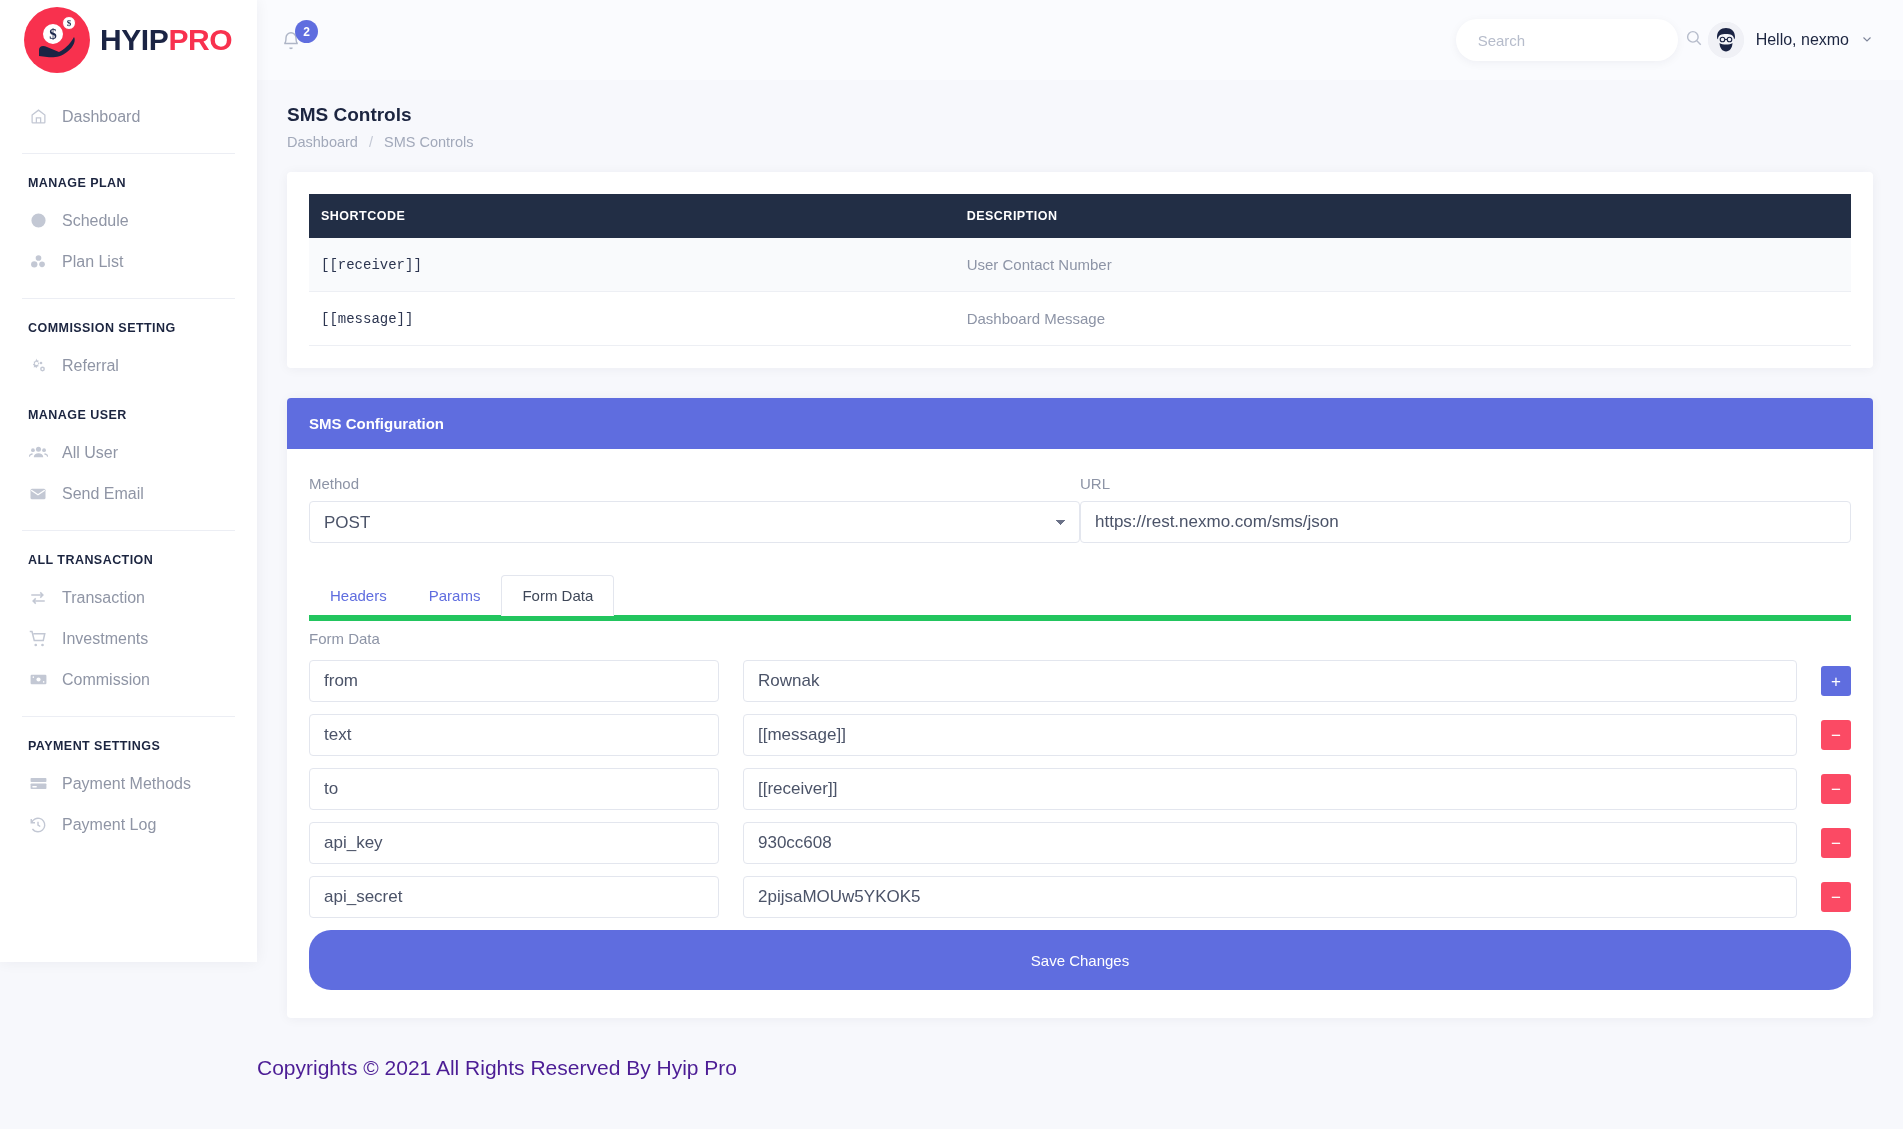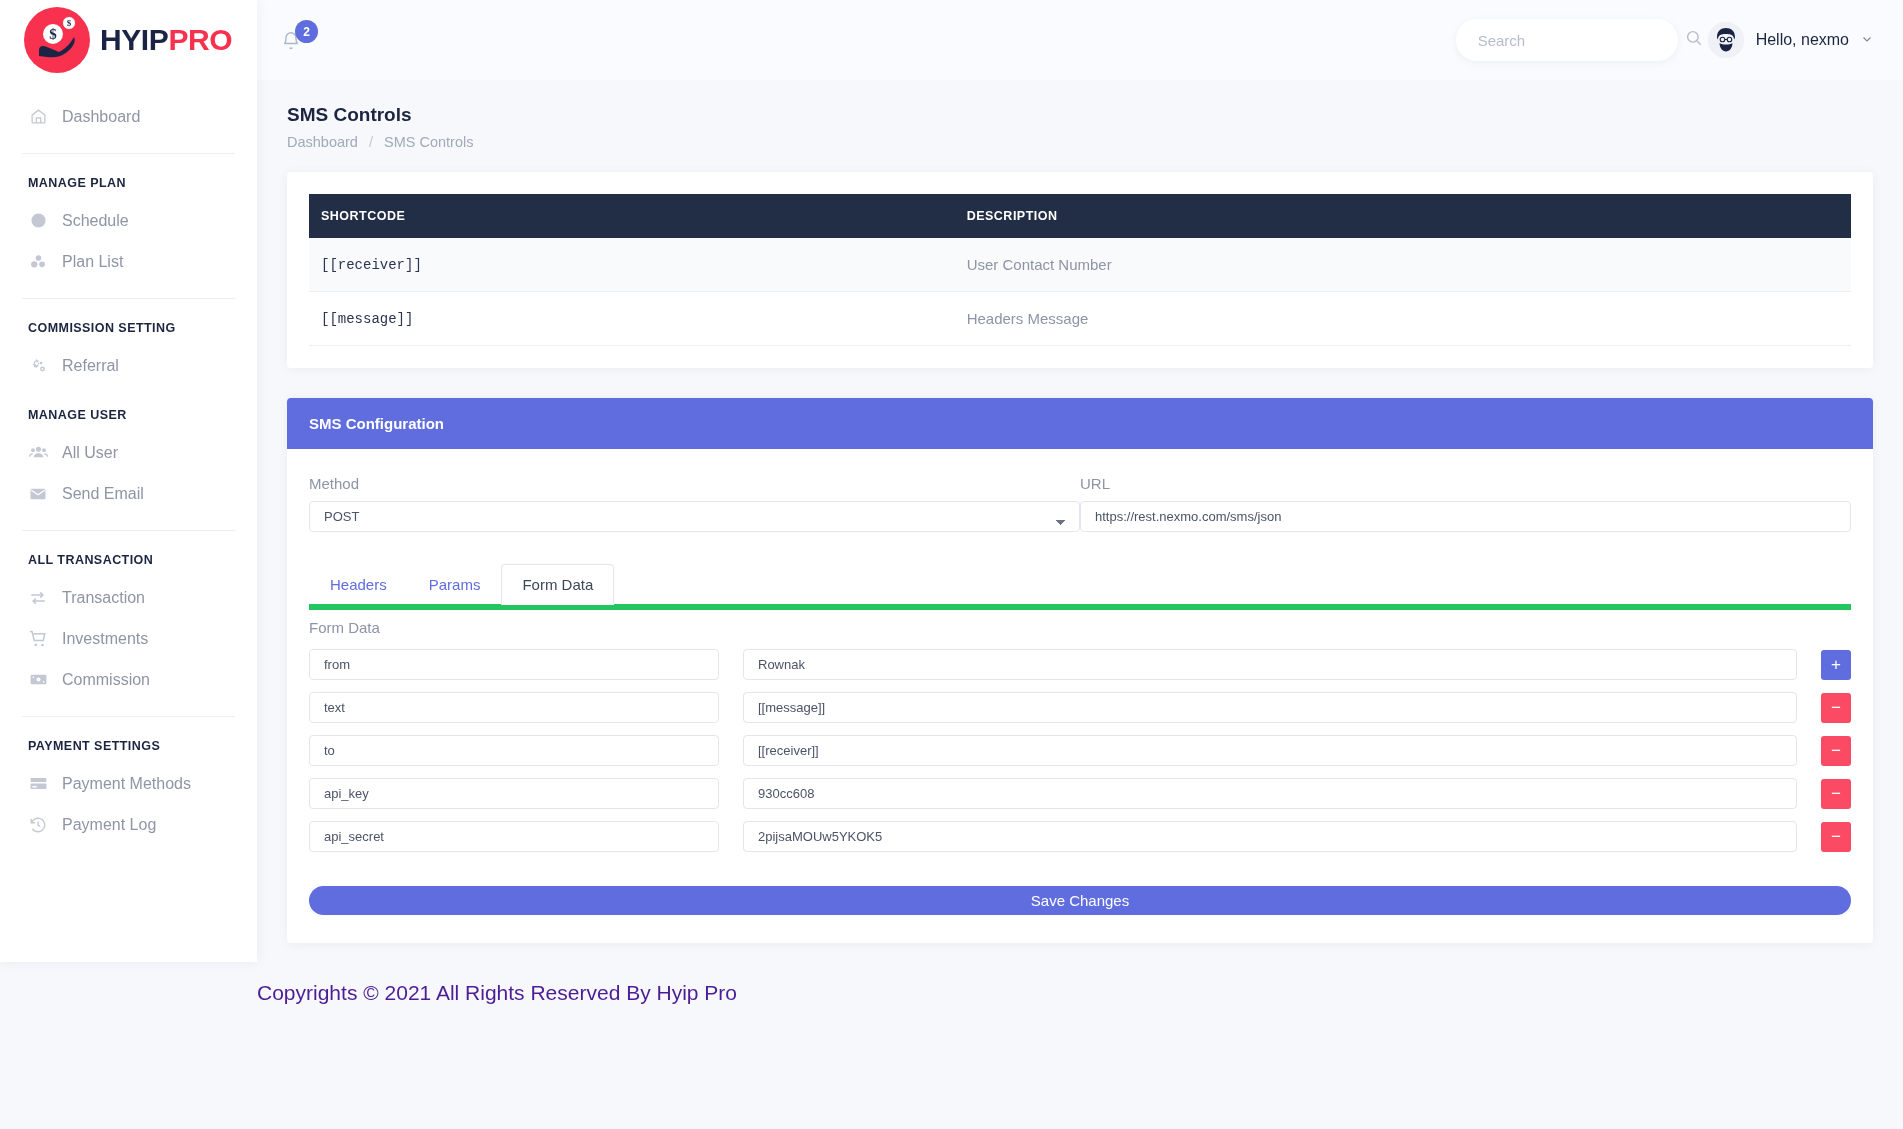--- a/index.html
+++ b/index.html
@@ -153,23 +153,23 @@
     background: #5f6ddf; color: #fff;
     padding: 17px 22px; font-size: 15px; font-weight: bold;
     border-radius: 4px 4px 0 0;
   }
   .cfg-body { padding: 26px 22px 28px 22px; }
 
   .row2 { display: flex; }
   .fgroup { flex: 1; }
   .flabel { font-size: 15px; color: #8d94a6; margin-bottom: 9px; display: block; }
   .inp {
-    width: 100%; height: 31px;
+    width: 100%; height: 42px;
     border: 1px solid #e3e6ee; border-radius: 4px;
-    padding: 0 14px; font-size: 13px; color: #4b5368;
+    padding: 0 14px; font-size: 17px; color: #4b5368;
     font-family: inherit; background: #fff; outline: none;
   }
   select.inp { appearance: none; cursor: pointer;
     background-image: linear-gradient(45deg, transparent 50%, #6b7288 50%),
                       linear-gradient(135deg, #6b7288 50%, transparent 50%);
     background-position: calc(100% - 18px) 18px, calc(100% - 13px) 18px;
     background-size: 5px 5px, 5px 5px; background-repeat: no-repeat; }
 
   .tabs { display: flex; margin-top: 32px; border-bottom: 6px solid #22c55e; }
   .tab {
@@ -189,21 +189,21 @@
   .act-btn {
     width: 30px; height: 30px; border: none; border-radius: 3px;
     color: #fff; font-size: 17px; line-height: 1; cursor: pointer;
     display: flex; align-items: center; justify-content: center;
     flex: none; font-family: inherit;
   }
   .act-add { background: #5f6ddf; }
   .act-del { background: #fb4a64; }
 
   .save-btn {
-    width: 100%; height: 29px; margin-top: 22px;
+    width: 100%; height: 60px; 
     background: #5f6ddf; border: none; border-radius: 22px;
     color: #fff; font-size: 15px; cursor: pointer; font-family: inherit;
   }
 
   .footer {
     margin: 38px 0 0 0; text-align: left;
     font-size: 21px; color: #4c1d95; padding-bottom: 30px;
   }
 </style>
 </head>
@@ -426,21 +426,21 @@
               <th>DESCRIPTION</th>
             </tr>
           </thead>
           <tbody>
             <tr>
               <td>[[receiver]]</td>
               <td>User Contact Number</td>
             </tr>
             <tr>
               <td>[[message]]</td>
-              <td>Headers Message</td>
+              <td>Dashboard Message</td>
             </tr>
           </tbody>
         </table>
       </div>
     </section>
 
     <section class="cfg-card">
       <div class="cfg-head">SMS Configuration</div>
       <div class="cfg-body">
 

